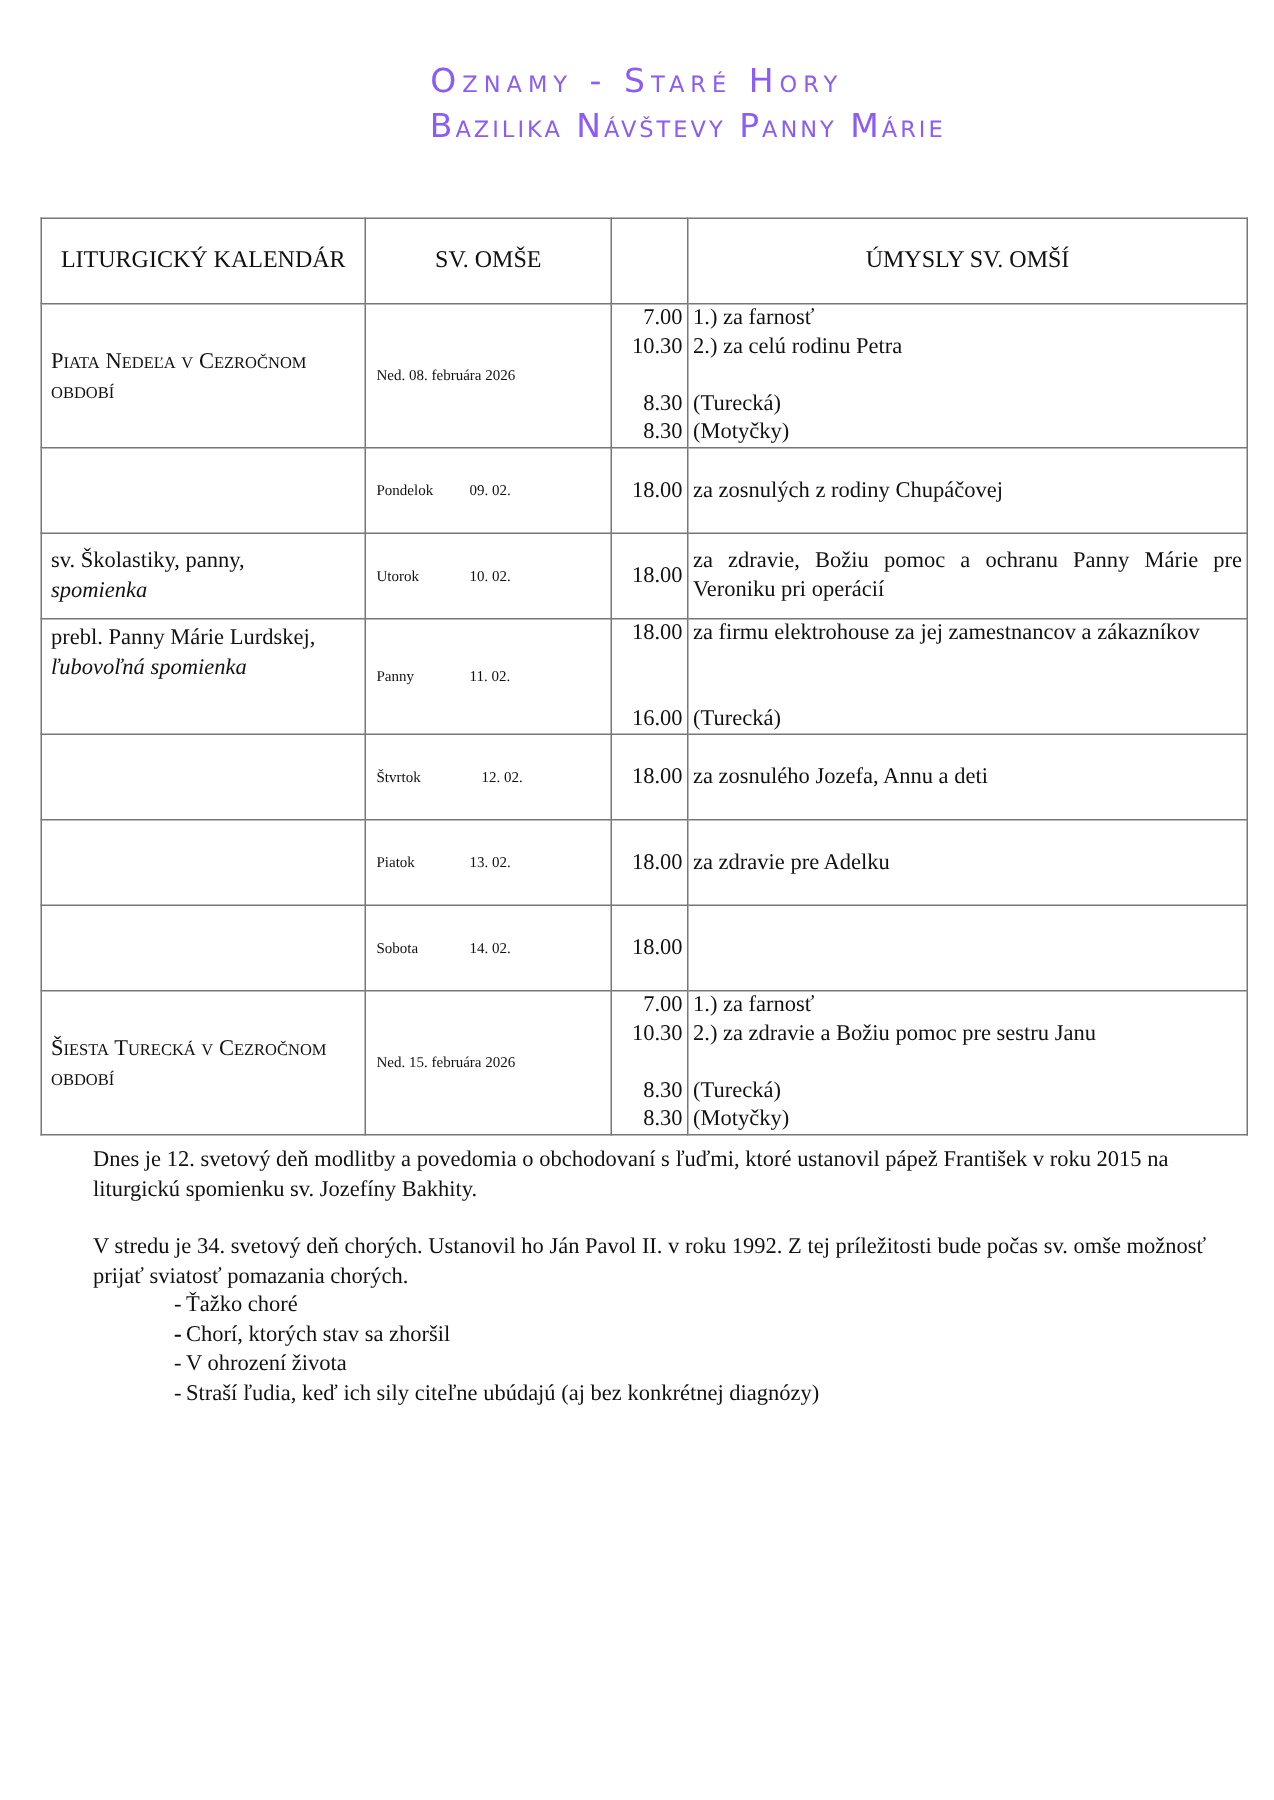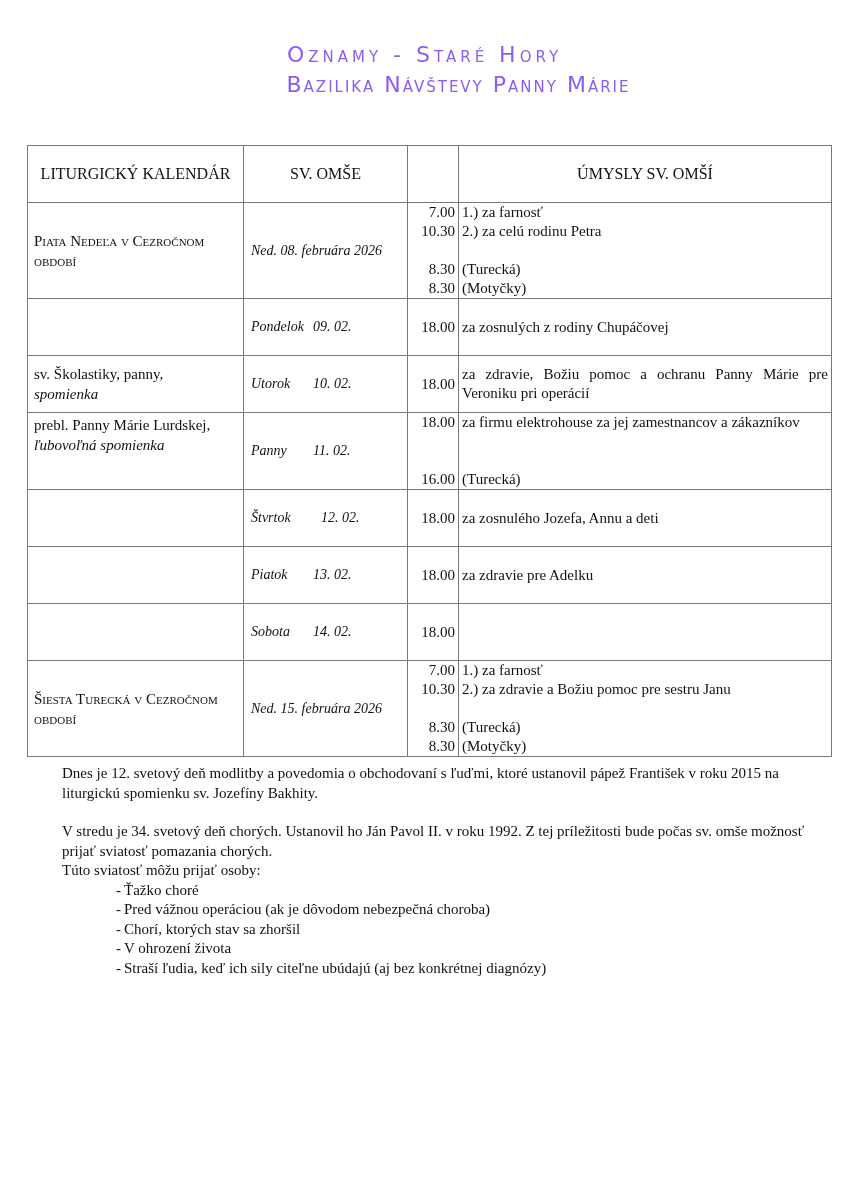--- a/index.html
+++ b/index.html
@@ -6,21 +6,21 @@
   body { width: 849px; height: 1200px; position: relative; overflow: hidden; color: #111; font-family: "Liberation Serif", serif; }
   .title { position: absolute; left: 0; width: 849px; text-align: center; font-family: "DejaVu Sans", sans-serif; font-variant: small-caps; letter-spacing: 2px; color: #8b5cf6; font-size: 22px; }
   .title1 { top: 42px; letter-spacing: 4px; }
   .title2 { top: 72px; padding-left: 34px; }
   table.sched { position: absolute; left: 27px; top: 120px; width: 804px; border-collapse: collapse; table-layout: fixed; font-size: 15px; margin-top: 25px; }
   table.sched td, table.sched th { border: 1px solid #777; padding: 0; vertical-align: middle; }
   table.sched th { font-weight: normal; font-size: 16px; height: 56px; }
   col.c1 { width: 216px; } col.c2 { width: 164px; } col.c3 { width: 51px; } col.c4 { width: 373px; }
   .cal { padding: 0 6px !important; line-height: 20px; }
   .sc { font-variant: small-caps; font-size: 15px; }
-  .day { padding-left: 7px !important; font-size: 14px; font-style: italic; }
+  .day { padding-left: 7px !important; font-size: 10px; }
   .day span.d { display: inline-block; width: 62px; }
   .day span.n { display: inline-block; }
   .times { text-align: right; padding-right: 3px !important; line-height: 19px; }
   .ints { padding-left: 3px !important; padding-right: 3px !important; line-height: 19px; }
   .just { text-align: justify; text-align-last: left; }
   .line { display: block; height: 19px; white-space: nowrap; }
   .blank { display: block; height: 19px; }
   .r-sun { height: 96px; }
   .r-std { height: 57px; }
   .r-wed { height: 76px; }
@@ -149,21 +149,20 @@
         <span class="line">(Motyčky)</span>
       </td>
     </tr>
   </tbody>
 </table>
 
 <div class="notes">
   <p>Dnes je 12. svetový deň modlitby a povedomia o obchodovaní s ľuďmi, ktoré ustanovil pápež František v roku 2015 na liturgickú spomienku sv. Jozefíny Bakhity.</p>
   <div class="gap"></div>
   <p>V stredu je 34. svetový deň chorých. Ustanovil ho Ján Pavol II. v roku 1992. Z tej príležitosti bude počas sv. omše možnosť prijať sviatosť pomazania chorých.</p>
-  <p>Túto sviatosť môžu prijať osoby:</p>
   <ul>
     <li><span class="dash">-</span><span class="txt">Ťažko choré</span></li>
-    <li><span class="dash">-</span><span class="txt">Pred vážnou operáciou (ak je dôvodom nebezpečná choroba)</span></li>
+    <li><span class="dash">-</span></li>
     <li><span class="dash">-</span><span class="txt">Chorí, ktorých stav sa zhoršil</span></li>
     <li><span class="dash">-</span><span class="txt">V ohrození života</span></li>
     <li><span class="dash">-</span><span class="txt">Straší ľudia, keď ich sily citeľne ubúdajú (aj bez konkrétnej diagnózy)</span></li>
   </ul>
 </div>
 
 </body></html>

